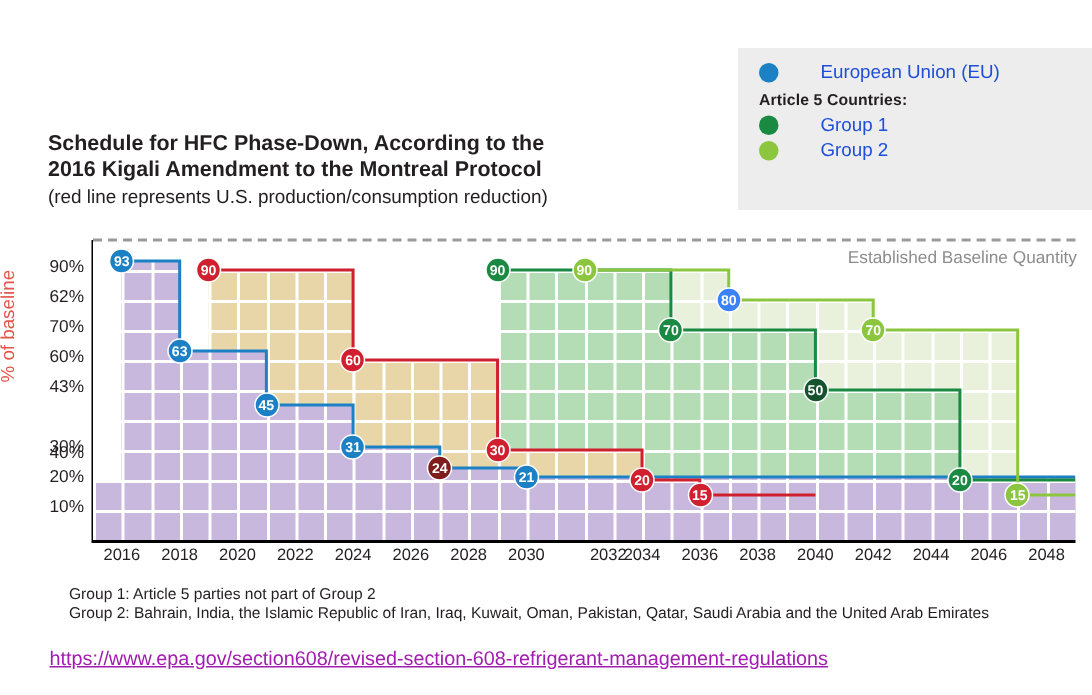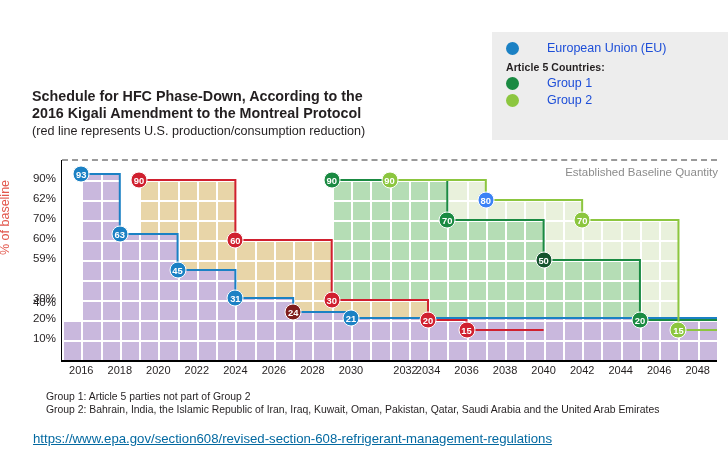--- a/index.html
+++ b/index.html
@@ -42,21 +42,21 @@
   
   #xlabels{position:absolute;left:62px;top:364px;width:655px;height:16px;}
   .xlbl{position:absolute;font-size:11px;color:#231f20;transform:translateX(-50%);white-space:nowrap;}
   
   .marker{position:absolute;border-radius:50%;color:#fff;font-size:9.4px;font-weight:bold;
     display:flex;align-items:center;justify-content:center;transform:translate(-50%,-50%);
     border:1.6px solid #ffffff;box-sizing:border-box;}
   
   #notes{position:absolute;left:46px;top:390px;width:680px;}
   .note{font-size:10.4px;line-height:13px;color:#231f20;}
-  #url{position:absolute;left:33px;top:431px;font-size:13.2px;color:#0369a1;
+  #url{position:absolute;left:33px;top:431px;font-size:13.2px;color:#a21caf;
        text-decoration:underline;}
 </style>
 </head>
 <body>
 
 <div id="legend">
   <div class="lg-row">
     <span class="lg-dot" style="background:#1b81c4"></span>
     <span class="lg-lbl">European Union (EU)</span>
   </div>
@@ -76,21 +76,21 @@
   <div class="t-line">2016 Kigali Amendment to the Montreal Protocol</div>
   <div class="t-sub">(red line represents U.S. production/consumption reduction)</div>
 </div>
 
 <div id="yaxis-title">% of baseline</div>
 <div id="ylabels">
     <div class="ylbl" style="top: 172px;">10%</div>
     <div class="ylbl" style="top: 152px;">20%</div>
     <div class="ylbl" style="top: 132px;">30%</div>
     <div class="ylbl" style="top: 112px; margin-top: 24px;">40%</div>
-    <div class="ylbl" style="top: 92px;">59%</div>
+    <div class="ylbl" style="top: 92px;">43%</div>
     <div class="ylbl" style="top: 72px;">60%</div>
     <div class="ylbl" style="top: 52px;">70%</div>
     <div class="ylbl" style="top: 32px;">62%</div>
     <div class="ylbl" style="top: 12px;">90%</div>
   </div>
 <div id="axis-left"></div>
 <div id="axis-bottom"></div>
 
 <div id="plot-wrap">
   <div id="plot">

